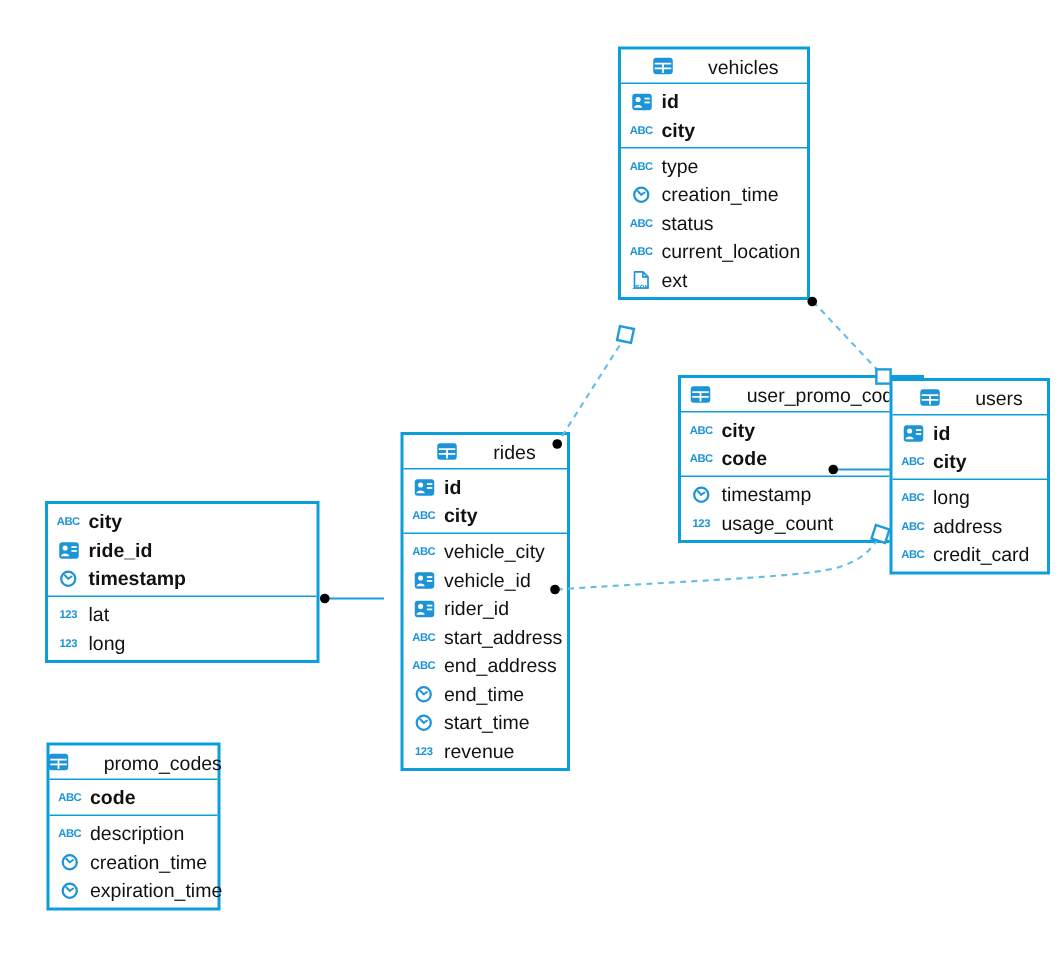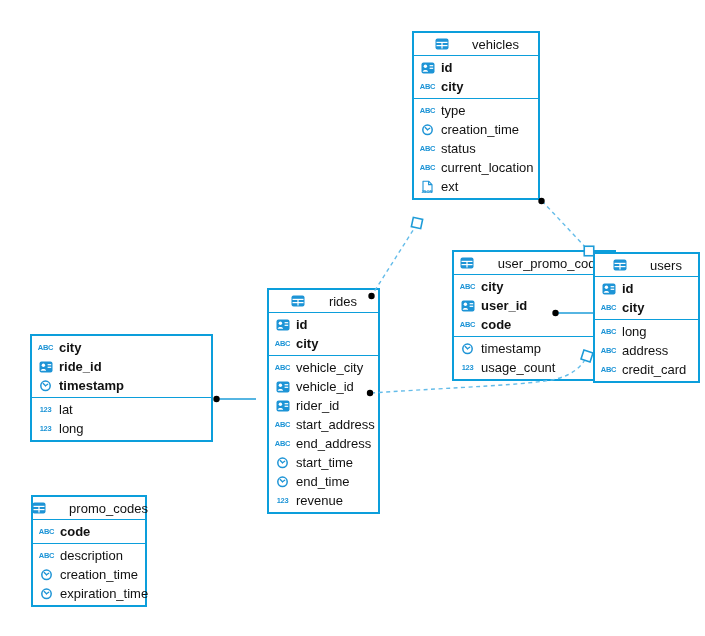--- a/index.html
+++ b/index.html
@@ -142,32 +142,20 @@
         </div>
         <div class="section pk-section">
           <div class="row pk">
             <span class="icon">
               <span class="txt-ic">ABC</span>
             </span>
             <span>city</span>
           </div>
           <div class="row pk">
             <span class="icon">
-              <svg width="14" height="12" viewBox="0 0 14 12">
-                <rect x="0.5" y="0.5" width="13" height="11" rx="2" fill="#1d94d6"></rect>
-                <circle cx="4.4" cy="4.3" r="1.7" fill="#fff"></circle>
-                <path d="M1.7 9.8 C1.7 7.3 7.1 7.3 7.1 9.8 Z" fill="#fff"></path>
-                <rect x="8.6" y="3.1" width="3.6" height="1.2" fill="#fff"></rect>
-                <rect x="8.6" y="5.7" width="3.6" height="1.2" fill="#fff"></rect>
-              </svg>
-            </span>
-            <span>user_id</span>
-          </div>
-          <div class="row pk">
-            <span class="icon">
               <span class="txt-ic">ABC</span>
             </span>
             <span>code</span>
           </div>
         </div>
         <div class="section fields">
           <div class="row">
             <span class="icon">
               <svg width="13" height="13" viewBox="0 0 13 13">
                 <circle cx="6.5" cy="6.8" r="4.7" fill="none" stroke="#1d94d6" stroke-width="1.5"></circle>
@@ -314,31 +302,31 @@
             <span>end_address</span>
           </div>
           <div class="row">
             <span class="icon">
               <svg width="13" height="13" viewBox="0 0 13 13">
                 <circle cx="6.5" cy="6.8" r="4.7" fill="none" stroke="#1d94d6" stroke-width="1.5"></circle>
                 <path d="M6.5 6.8 L4.2 4.5" stroke="#1d94d6" stroke-width="1.3" stroke-linecap="round"></path>
                 <path d="M6.5 6.8 L8.7 5.3" stroke="#1d94d6" stroke-width="1.3" stroke-linecap="round"></path>
               </svg>
             </span>
+            <span>end_time</span>
+          </div>
+          <div class="row">
+            <span class="icon">
+              <svg width="13" height="13" viewBox="0 0 13 13">
+                <circle cx="6.5" cy="6.8" r="4.7" fill="none" stroke="#1d94d6" stroke-width="1.5"></circle>
+                <path d="M6.5 6.8 L4.2 4.5" stroke="#1d94d6" stroke-width="1.3" stroke-linecap="round"></path>
+                <path d="M6.5 6.8 L8.7 5.3" stroke="#1d94d6" stroke-width="1.3" stroke-linecap="round"></path>
+              </svg>
+            </span>
             <span>start_time</span>
-          </div>
-          <div class="row">
-            <span class="icon">
-              <svg width="13" height="13" viewBox="0 0 13 13">
-                <circle cx="6.5" cy="6.8" r="4.7" fill="none" stroke="#1d94d6" stroke-width="1.5"></circle>
-                <path d="M6.5 6.8 L4.2 4.5" stroke="#1d94d6" stroke-width="1.3" stroke-linecap="round"></path>
-                <path d="M6.5 6.8 L8.7 5.3" stroke="#1d94d6" stroke-width="1.3" stroke-linecap="round"></path>
-              </svg>
-            </span>
-            <span>end_time</span>
           </div>
           <div class="row">
             <span class="icon">
               <span class="txt-ic">123</span>
             </span>
             <span>revenue</span>
           </div>
         </div>
       </div>
       <div class="table" style="left: 30px; top: 334px; width: 183px;">

